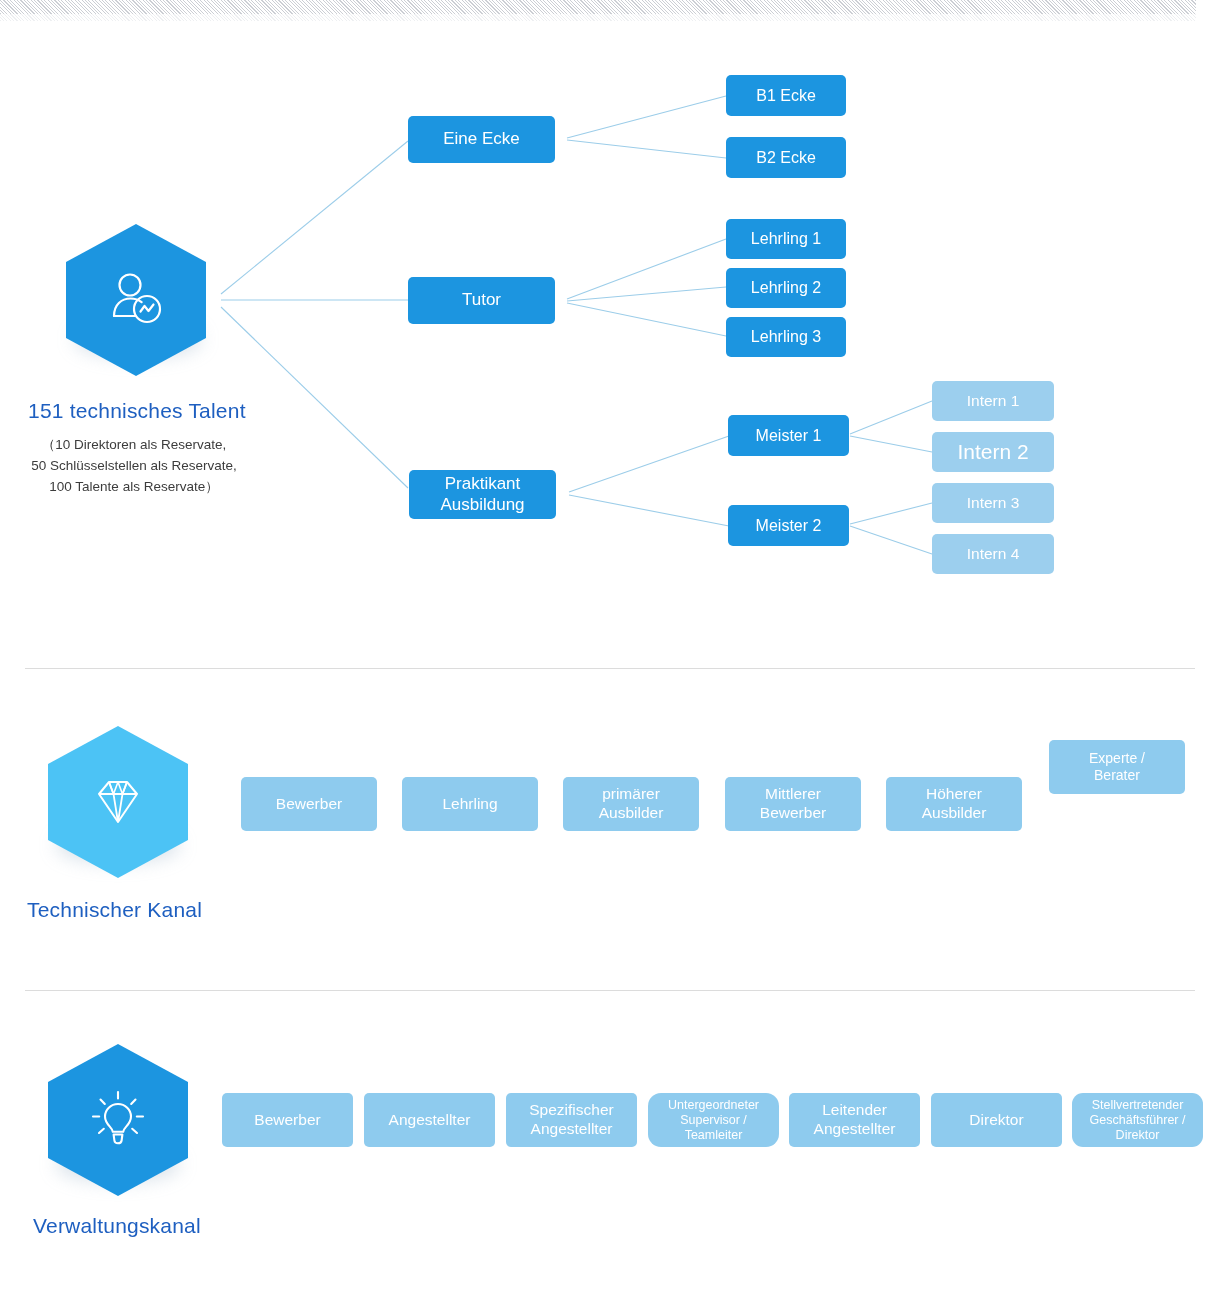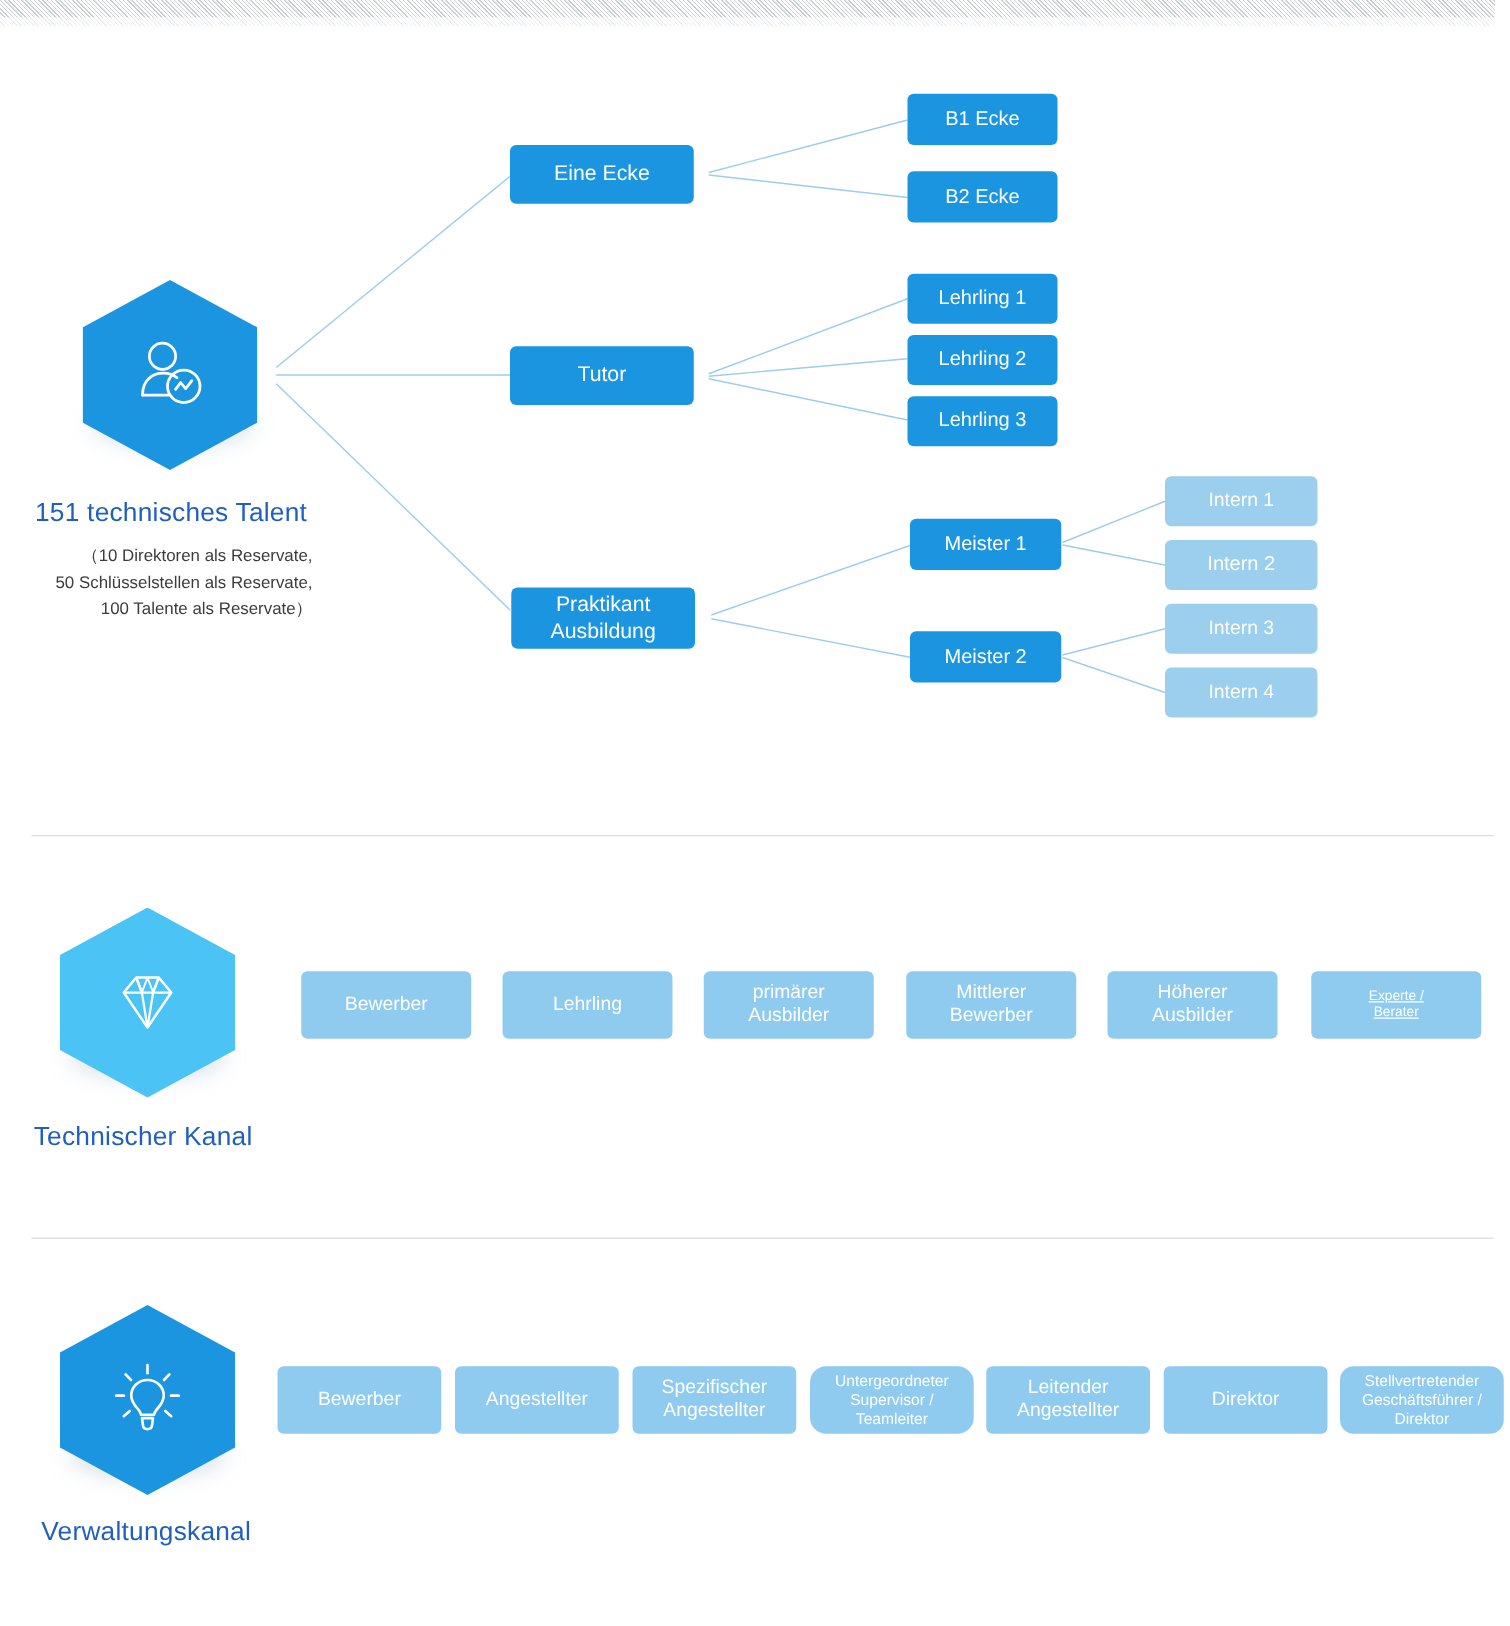--- a/index.html
+++ b/index.html
@@ -74,21 +74,21 @@
     color: #1e5fc0;
     font-size: 21px;
     white-space: nowrap;
     letter-spacing: .2px;
   }
   .sec-caption {
     position: absolute;
     color: #3c3c3c;
     font-size: 13.5px;
     line-height: 21px;
-    text-align: right;
+    text-align: center;
     white-space: pre;
   }
 
   
   .node {
     position: absolute;
     border-radius: 5px;
     color: #ffffff;
     display: flex;
     align-items: center;
@@ -180,21 +180,21 @@
 <div class="node dark" style="left:726px; top:137px; width:120px; height:41px; font-size:16px;">B2 Ecke</div>
 
 <div class="node dark" style="left:726px; top:219px; width:120px; height:39px; font-size:16px;">Lehrling 1</div>
 <div class="node dark" style="left:726px; top:268px; width:120px; height:39px; font-size:16px;">Lehrling 2</div>
 <div class="node dark" style="left:726px; top:317px; width:120px; height:39px; font-size:16px;">Lehrling 3</div>
 
 <div class="node dark" style="left:728px; top:415px; width:121px; height:41px; font-size:16px;">Meister 1</div>
 <div class="node dark" style="left:728px; top:505px; width:121px; height:41px; font-size:16px;">Meister 2</div>
 
 <div class="node light" style="left:932px; top:381px; width:122px; height:40px; font-size:15.5px;">Intern 1</div>
-<div class="node light" style="left:932px; top:432px; width:122px; height:40px; font-size:16px;">Intern 2</div>
+<div class="node light" style="left:932px; top:432px; width:122px; height:40px; font-size:21px;">Intern 2</div>
 <div class="node light" style="left:932px; top:483px; width:122px; height:40px; font-size:15.5px;">Intern 3</div>
 <div class="node light" style="left:932px; top:534px; width:122px; height:40px; font-size:15.5px;">Intern 4</div>
 
 <div class="divider" style="top:668px;"></div>
 
 <div class="hex-shadow" style="left:56px; top:827px; width:124px; height:36px;"></div>
 <div class="hex" style="left:48px; top:726px; background:#4cc3f5;">
   <svg width="66" height="66" viewBox="0 0 66 66">
     <path d="M14 25 L24 13 L42 13 L52 25 L33 53 Z" fill="none" stroke="#fff" stroke-width="2" stroke-linejoin="round"></path>
     <path d="M14 25 L52 25" fill="none" stroke="#fff" stroke-width="1.8"></path>
@@ -208,21 +208,21 @@
 <div class="sec-title" style="left:27px; top:898px;">Technischer Kanal</div>
 
 <div class="chip" style="left:241px; top:777px; width:136px; height:54px; font-size:15.5px; white-space:pre;">Bewerber</div>
 <div class="chip" style="left:402px; top:777px; width:136px; height:54px; font-size:15.5px; white-space:pre;">Lehrling</div>
 <div class="chip" style="left:563px; top:777px; width:136px; height:54px; font-size:15.5px; white-space:pre;">primärer
 Ausbilder</div>
 <div class="chip" style="left:725px; top:777px; width:136px; height:54px; font-size:15.5px; white-space:pre;">Mittlerer
 Bewerber</div>
 <div class="chip" style="left:886px; top:777px; width:136px; height:54px; font-size:15.5px; white-space:pre;">Höherer
 Ausbilder</div>
-<div class="chip" style="left:1049px; top:777px; width:136px; height:54px; font-size:11px; white-space:pre;text-decoration:underline;">Experte /
+<div class="chip" style="left:1049px; top:740px; width:136px; height:54px; font-size:14px; white-space:pre;">Experte /
 Berater</div>
 
 <div class="divider" style="top:990px;"></div>
 
 <div class="hex-shadow" style="left:56px; top:1146px; width:124px; height:36px;"></div>
 <div class="hex" style="left:48px; top:1044px; background:#1c95e0;">
   <svg width="66" height="66" viewBox="0 0 66 66">
     <path d="M33 17 C25.8 17 20 22.6 20 29.4 C20 34 22.4 36.9 24.8 39.6 C26.6 41.6 27.6 42.8 27.8 44.8 L38.2 44.8 C38.4 42.8 39.4 41.6 41.2 39.6 C43.6 36.9 46 34 46 29.4 C46 22.6 40.2 17 33 17 Z" fill="none" stroke="#fff" stroke-width="2.1" stroke-linejoin="round"></path>
     <path d="M28.6 47.5 L37.4 47.5 L36.6 53.5 C36.4 55.2 35 56.3 33 56.3 C31 56.3 29.6 55.2 29.4 53.5 Z" fill="none" stroke="#fff" stroke-width="2.1" stroke-linejoin="round"></path>
     <g stroke="#fff" stroke-width="2.1" stroke-linecap="round">

